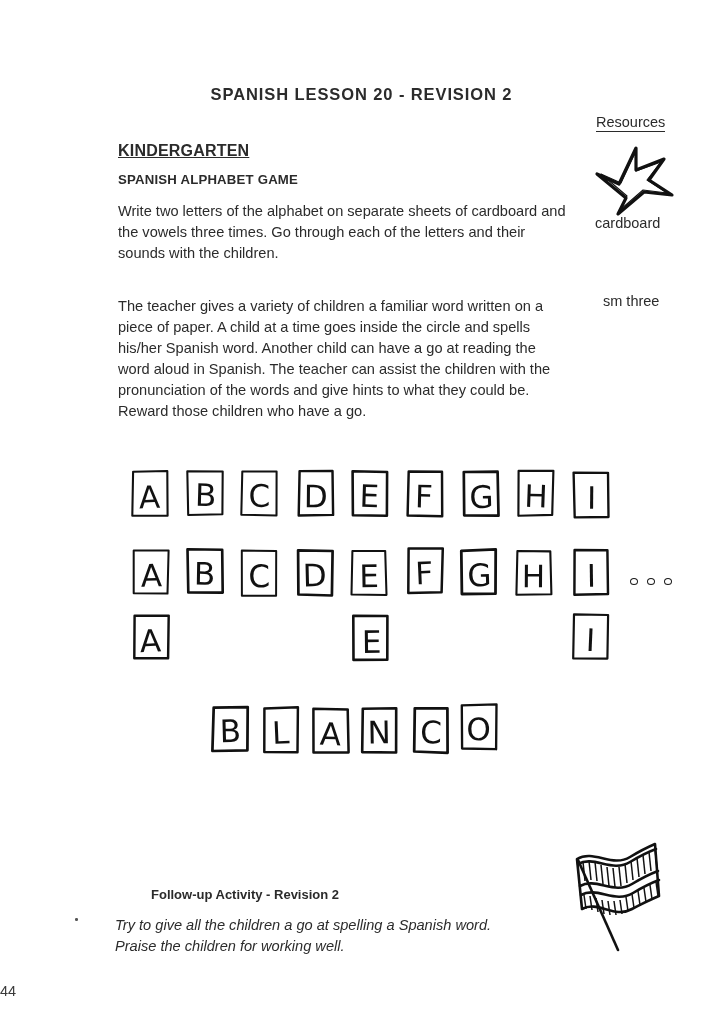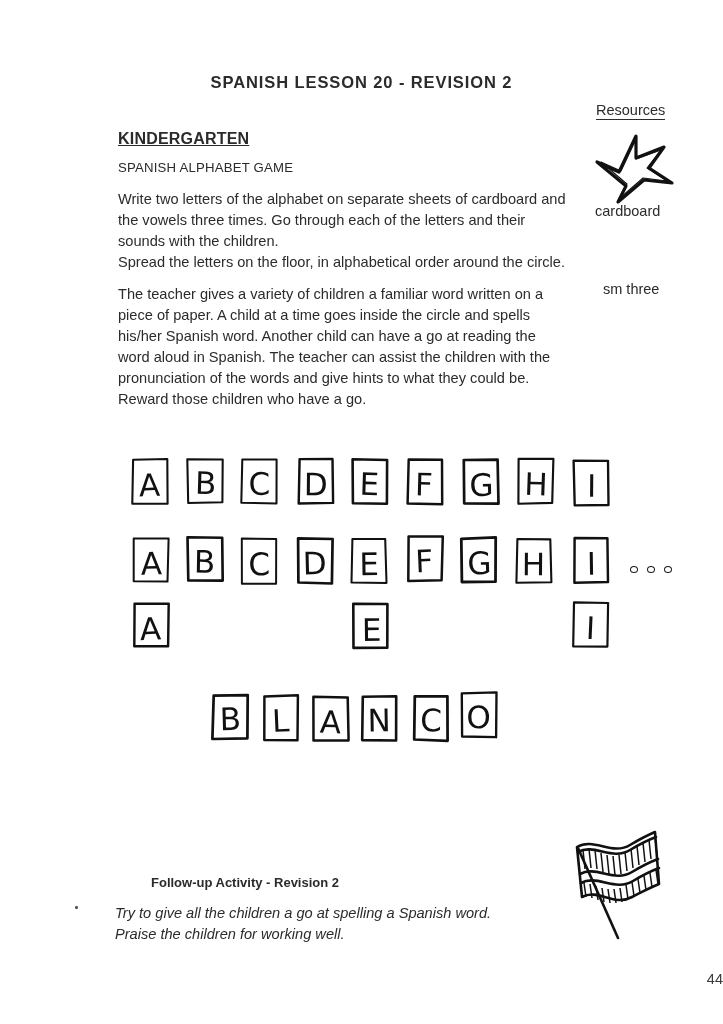--- a/index.html
+++ b/index.html
@@ -12,20 +12,21 @@
     height: 1024px;
     position: relative;
     font-family: "Liberation Sans", sans-serif;
     color: #231f20;
     overflow: hidden;
   }
   .page {
     position: absolute;
     inset: 0;
     background: #ffffff;
+    margin-top: 12px;
   }
 
   
   .doc-title {
     position: absolute;
     top: 73px;
     left: 0;
     width: 723px;
     text-align: center;
     font-size: 16.5px;
@@ -71,21 +72,21 @@
     font-weight: bold;
     letter-spacing: 0.2px;
     color: #2b2b2b;
     text-decoration: underline;
   }
   .game-sub {
     position: absolute;
     top: 160px;
     left: 118px;
     font-size: 13.2px;
-    font-weight: normal;
+    font-weight: bold;
     letter-spacing: 0.2px;
     color: #2b2b2b;
   }
   .body-block {
     position: absolute;
     left: 118px;
     width: 452px;
     font-size: 14.6px;
     line-height: 21px;
     color: #2b2b2b;
@@ -165,21 +166,21 @@
     width: 2.5px;
     height: 2.5px;
     background: #555;
     border-radius: 50%;
   }
   .page-num {
     position: absolute;
     top: 971px;
     left: 0;
     width: 723px;
-    text-align: right;
+    text-align: left;
     font-size: 14.5px;
     color: #3a3a3a;
   }
 </style>
 </head>
 <body>
 
 <div class="page">
 
   <div class="doc-title">SPANISH LESSON 20 - REVISION 2</div>
@@ -197,21 +198,20 @@
     </svg>
   </div>
 
   <div class="res-label res-cardboard">cardboard</div>
   <div class="res-label res-smpaper">sm three</div>
 
   <div class="kinder">KINDERGARTEN</div>
   <div class="game-sub">SPANISH ALPHABET GAME</div>
 
   <div class="body-block body-1">Write two letters of the alphabet on separate sheets of cardboard and the vowels three times. Go through each of the letters and their sounds with the children.</div>
-  <div class="body-block body-2">Spread the letters on the floor, in alphabetical order around the circle.</div>
   <div class="body-block body-3">The teacher gives a variety of children a familiar word written on a piece of paper. A child at a time goes inside the circle and spells his/her Spanish word. Another child can have a go at reading the word aloud in Spanish. The teacher can assist the children with the pronunciation of the words and give hints to what they could be. Reward those children who have a go.</div>
 
   <div class="cards-layer" id="cards-layer">
       <div class="card" style="left: 130.291px; top: 456.398px;">
         <svg width="48" height="58" viewBox="0 0 48 58">
           <path d="M3.1 3.8 L37.3 3.0 L37.6 47.7 L2.3 47.8 Z" fill="#ffffff" stroke="#111111" stroke-width="2.09" stroke-linejoin="round"></path>
           <text class="card-letter" x="19.4" y="40.0" transform="rotate(-2.20 20 25)">A</text>
         </svg>
       </div>
       <div class="card" style="left: 184.652px; top: 455.591px;">

